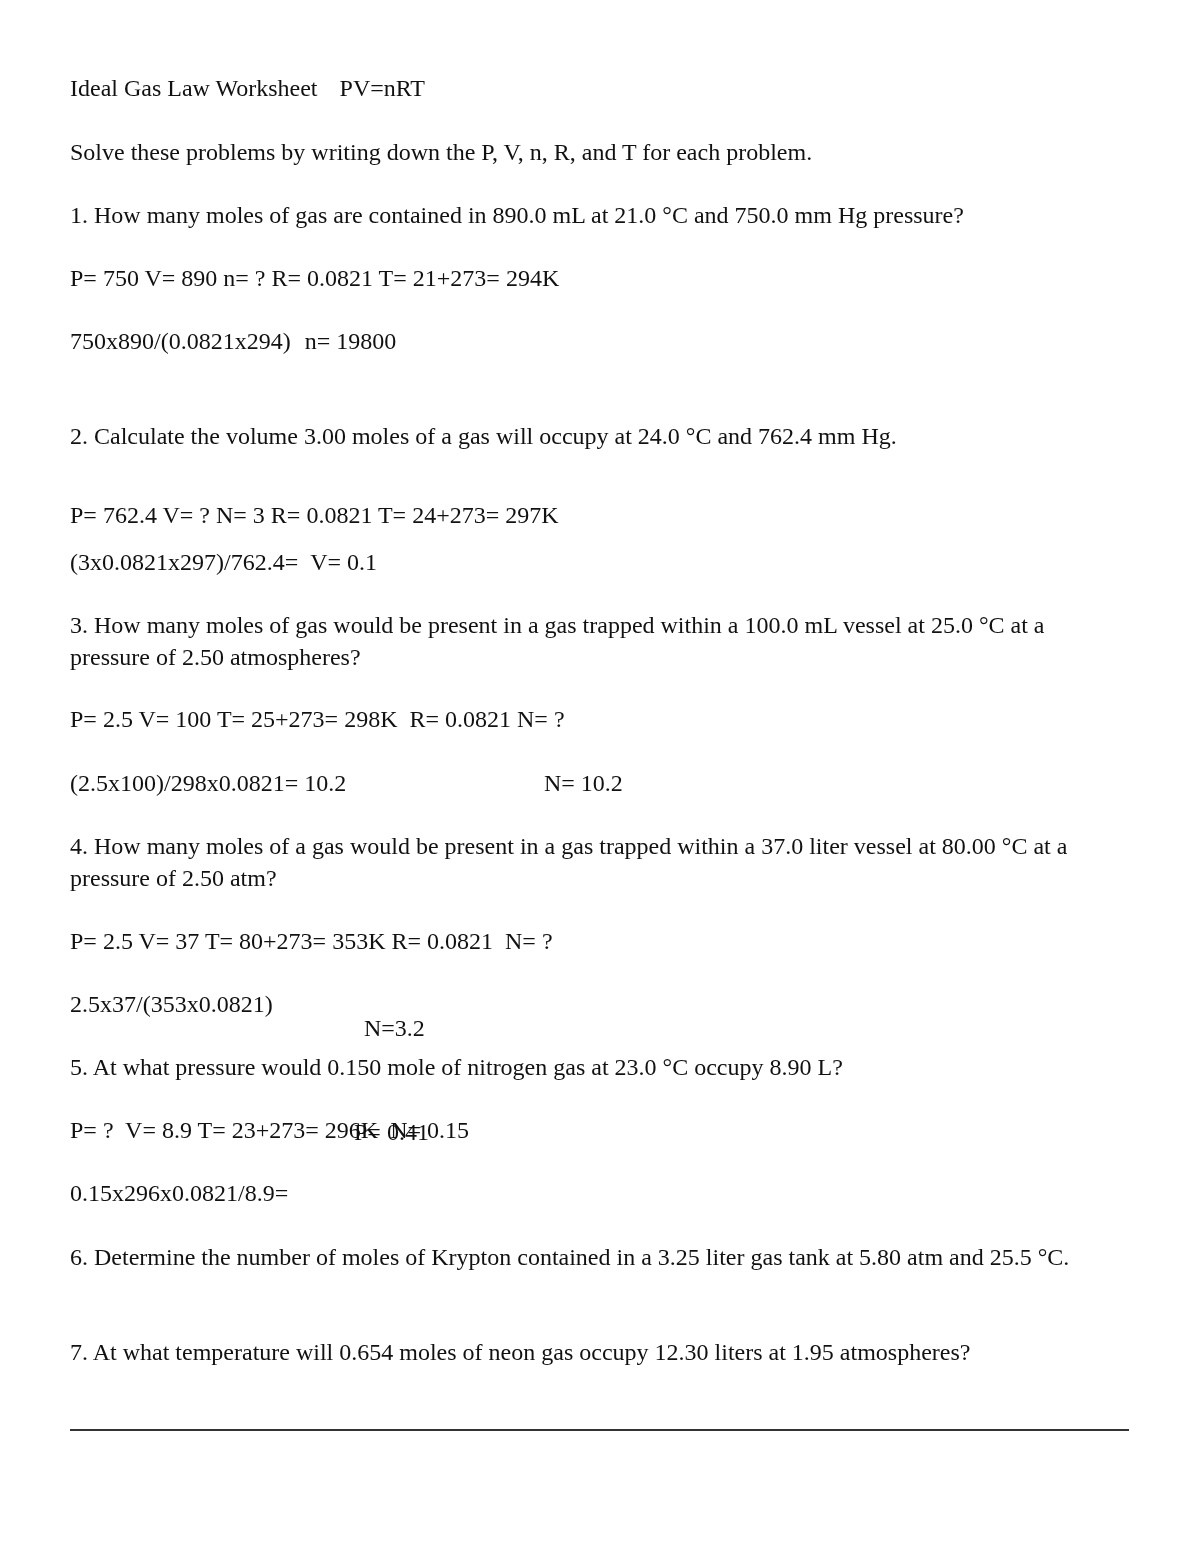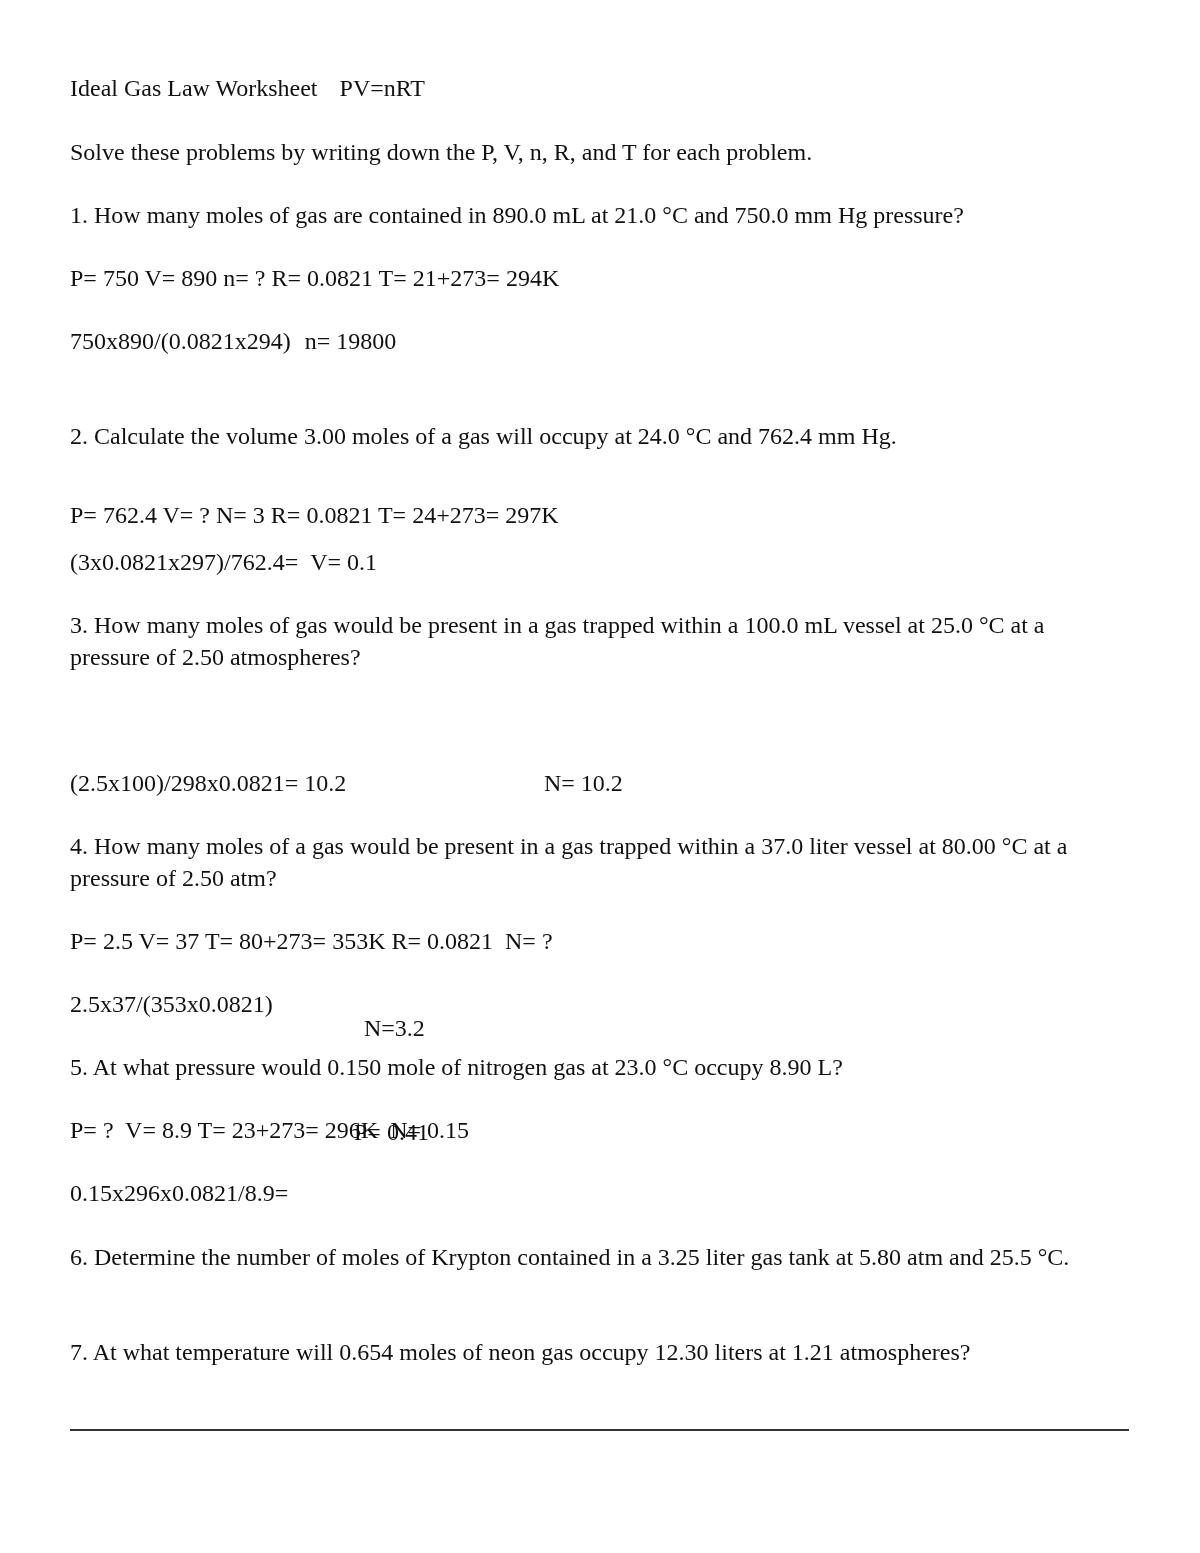--- a/index.html
+++ b/index.html
@@ -54,31 +54,32 @@
 
   <div class="line" style="top:199px;"><span>1.</span> <span>How many moles of gas are contained in 890.0 mL at 21.0 °C and 750.0 mm Hg pressure?</span></div>
   <div class="line" style="top:262px;">P= 750 V= 890 n= ? R= 0.0821 T= 21+273= 294K</div>
   <div class="line" style="top:325px;"><span>750x890/(0.0821x294)</span><span class="gap" style="width:14px;"></span><span>n= 19800</span></div>
 
   <div class="line" style="top:420px;"><span>2.</span> <span>Calculate the volume 3.00 moles of a gas will occupy at 24.0 °C and 762.4 mm Hg.</span></div>
   <div class="line" style="top:483px;margin-top:16px;">P= 762.4 V= ? N= 3 R= 0.0821 T= 24+273= 297K</div>
   <div class="line" style="top:546px;text-align:center;"><span>(3x0.0821x297)/762.4=</span><span class="gap" style="width:12px;"></span><span>V= 0.1</span></div>
 
   <div class="line wrap" style="top:609px;"><span>3.</span> <span>How many moles of gas would be present in a gas trapped within a 100.0 mL vessel at 25.0 °C at a pressure of 2.50 atmospheres?</span></div>
+  <div class="line" style="top:703px;">P= 2.5 V= 100 T= 25+273= 298K  R= 0.0821 N= ?</div>
   <div class="line" style="top:767px;"><span>(2.5x100)/298x0.0821= 10.2</span></div>
   <div class="line" style="top:767px; left:544px;">N= 10.2</div>
 
   <div class="line wrap" style="top:830px;"><span>4.</span> <span>How many moles of a gas would be present in a gas trapped within a 37.0 liter vessel at 80.00 °C at a pressure of 2.50 atm?</span></div>
   <div class="line" style="top:925px;">P= 2.5 V= 37 T= 80+273= 353K R= 0.0821  N= ?</div>
   <div class="line" style="top:988px;"><span>2.5x37/(353x0.0821)</span></div>
   <div class="line" style="top:988px; left:364px;margin-top:24px;">N=3.2</div>
 
   <div class="line" style="top:1051px;"><span>5.</span> <span>At what pressure would 0.150 mole of nitrogen gas at 23.0 °C occupy 8.90 L?</span></div>
   <div class="line" style="top:1114px;">P= ?  V= 8.9 T= 23+273= 296K  N= 0.15</div>
   <div class="line" style="top:1177px;"><span>0.15x296x0.0821/8.9=</span></div>
   <div class="line" style="top:1116px; left:354px;">P= 0.41</div>
 
   <div class="line wrap" style="top:1241px;"><span>6.</span> <span>Determine the number of moles of Krypton contained in a 3.25 liter gas tank at 5.80 atm and 25.5 °C.</span></div>
 
-  <div class="line" style="top:1336px;"><span>7.</span> <span>At what temperature will 0.654 moles of neon gas occupy 12.30 liters at 1.21 atmospheres?</span></div>
+  <div class="line" style="top:1336px;"><span>7.</span> <span>At what temperature will 0.654 moles of neon gas occupy 12.30 liters at 1.95 atmospheres?</span></div>
 
   <div class="rule"></div>
 </div>
 
 </body></html>

